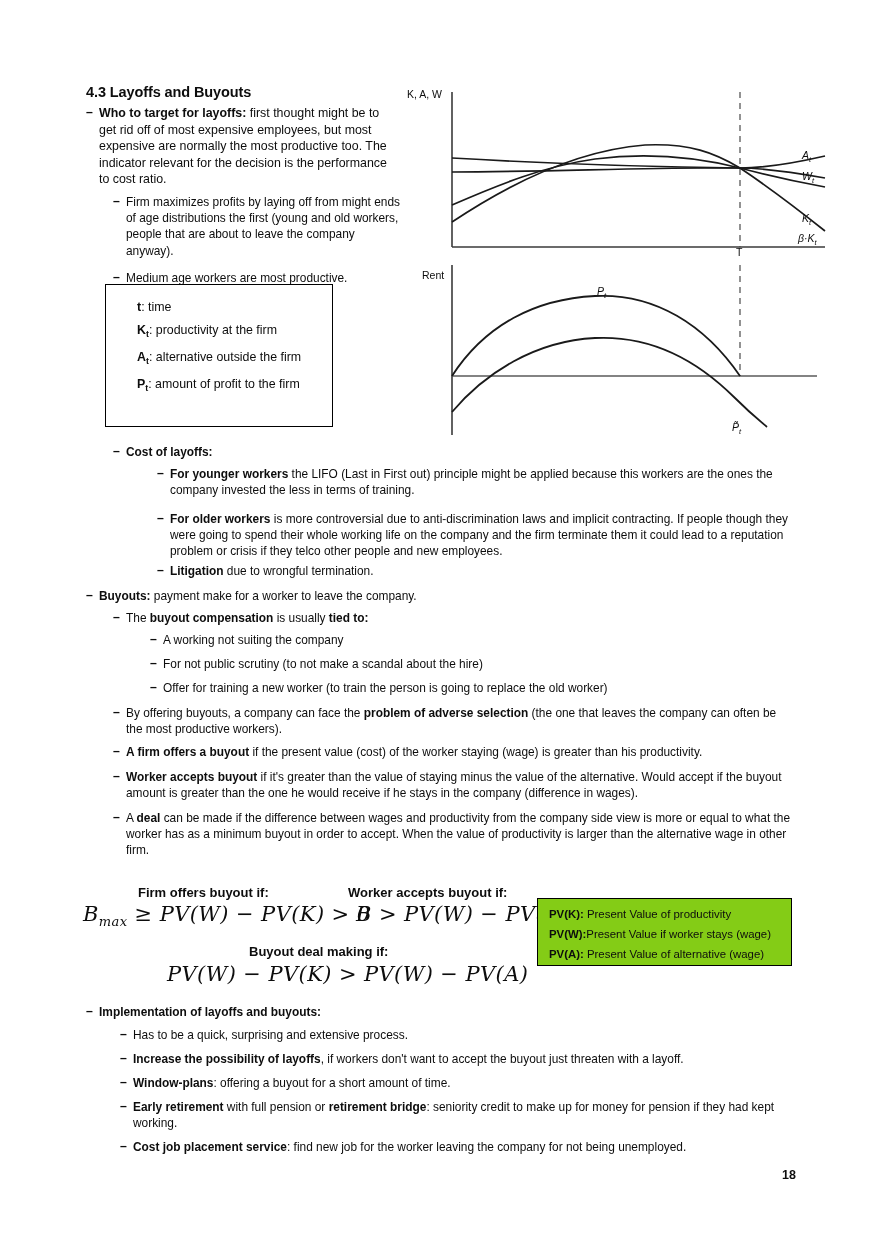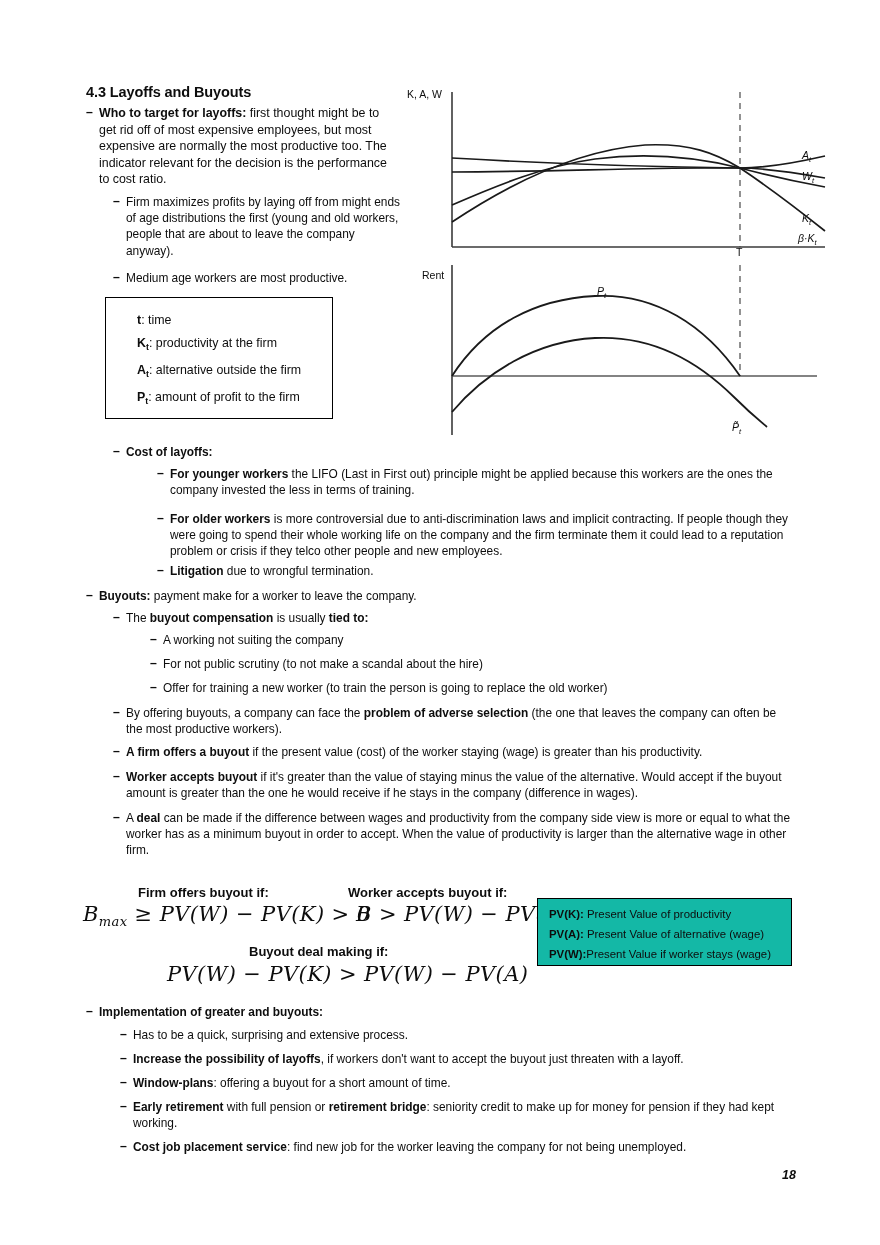--- a/index.html
+++ b/index.html
@@ -63,21 +63,21 @@
     line-height: 22.6px;
     white-space: nowrap;
   }
   .defbox .row b { font-weight: bold; }
   sub { font-size: 0.72em; }
 
   
   .pvbox {
     position: absolute;
     border: 1.7px solid #000;
-    background: #14b8a6;
+    background: #84cc16;
     box-sizing: border-box;
   }
   .pvbox .row {
     font-size: 11.4px;
     line-height: 20px;
     white-space: nowrap;
   }
   .pvbox .row b { font-weight: bold; }
 
   
@@ -107,21 +107,20 @@
     white-space: nowrap;
   }
   .axlabel.up { font-style: normal; }
   .axlabel i, .axlabel em { font-style: italic; }
   .axlabel sub { font-size: 0.72em; font-style: italic; }
 
   .pagenum {
     position: absolute;
     font-size: 12.5px;
     font-weight: bold;
-    font-style: italic;
   }
 </style>
 </head>
 <body>
 
 <div class="page">
 
   <div class="blk h-sec" style="left:86px; top:84px;">4.3 Layoffs and Buyouts</div>
 
   <div class="blk" style="left:86px; top:105px; width:310px;">
@@ -138,21 +137,21 @@
     </div>
   </div>
 
   <div class="blk" style="left:113px; top:270px; width:290px;">
     <div class="li small">
       <span class="dash">–</span>
       <span>Medium age workers are most productive.</span>
     </div>
   </div>
 
-  <div class="defbox" style="left:105px; top:297px; width:228px; height:122px;">
+  <div class="defbox" style="left:105px; top:284px; width:228px; height:143px;">
     <div style="position:absolute; left:31px; top:11px;">
       <div class="row">
         <b>t</b><span>: time</span>
       </div>
       <div class="row">
         <b><span>K</span><sub>t</sub></b><span>: productivity at the firm</span>
       </div>
       <div class="row">
         <b><span>A</span><sub>t</sub></b><span>: alternative outside the firm</span>
       </div>
@@ -308,32 +307,32 @@
   <div class="math" style="left:167px; top:962px;">
     <span class="up">PV</span>(<span class="up">W</span>) − <span class="up">PV</span>(<span class="up">K</span>) &gt; <span class="up">PV</span>(<span class="up">W</span>) − <span class="up">PV</span>(<span class="up">A</span>)
   </div>
 
   <div class="pvbox" style="left:537px; top:898px; width:255px; height:68px;">
     <div style="position:absolute; left:11px; top:5px;">
       <div class="row">
         <b>PV(K):</b><span> Present Value of productivity</span>
       </div>
       <div class="row">
+        <b>PV(W):</b><span>Present Value if worker stays (wage)</span>
+      </div>
+      <div class="row">
         <b>PV(A):</b><span> Present Value of alternative (wage)</span>
       </div>
-      <div class="row">
-        <b>PV(W):</b><span>Present Value if worker stays (wage)</span>
-      </div>
     </div>
   </div>
 
   <div class="blk" style="left:86px; top:1004px; width:500px;">
     <div class="li small">
       <span class="dash">–</span>
-      <b>Implementation of greater and buyouts:</b>
+      <b>Implementation of layoffs and buyouts:</b>
     </div>
   </div>
 
   <div class="blk" style="left:120px; top:1027px; width:660px;">
     <div class="li small">
       <span class="dash">–</span>
       <span>Has to be a quick, surprising and extensive process.</span>
     </div>
   </div>
 

